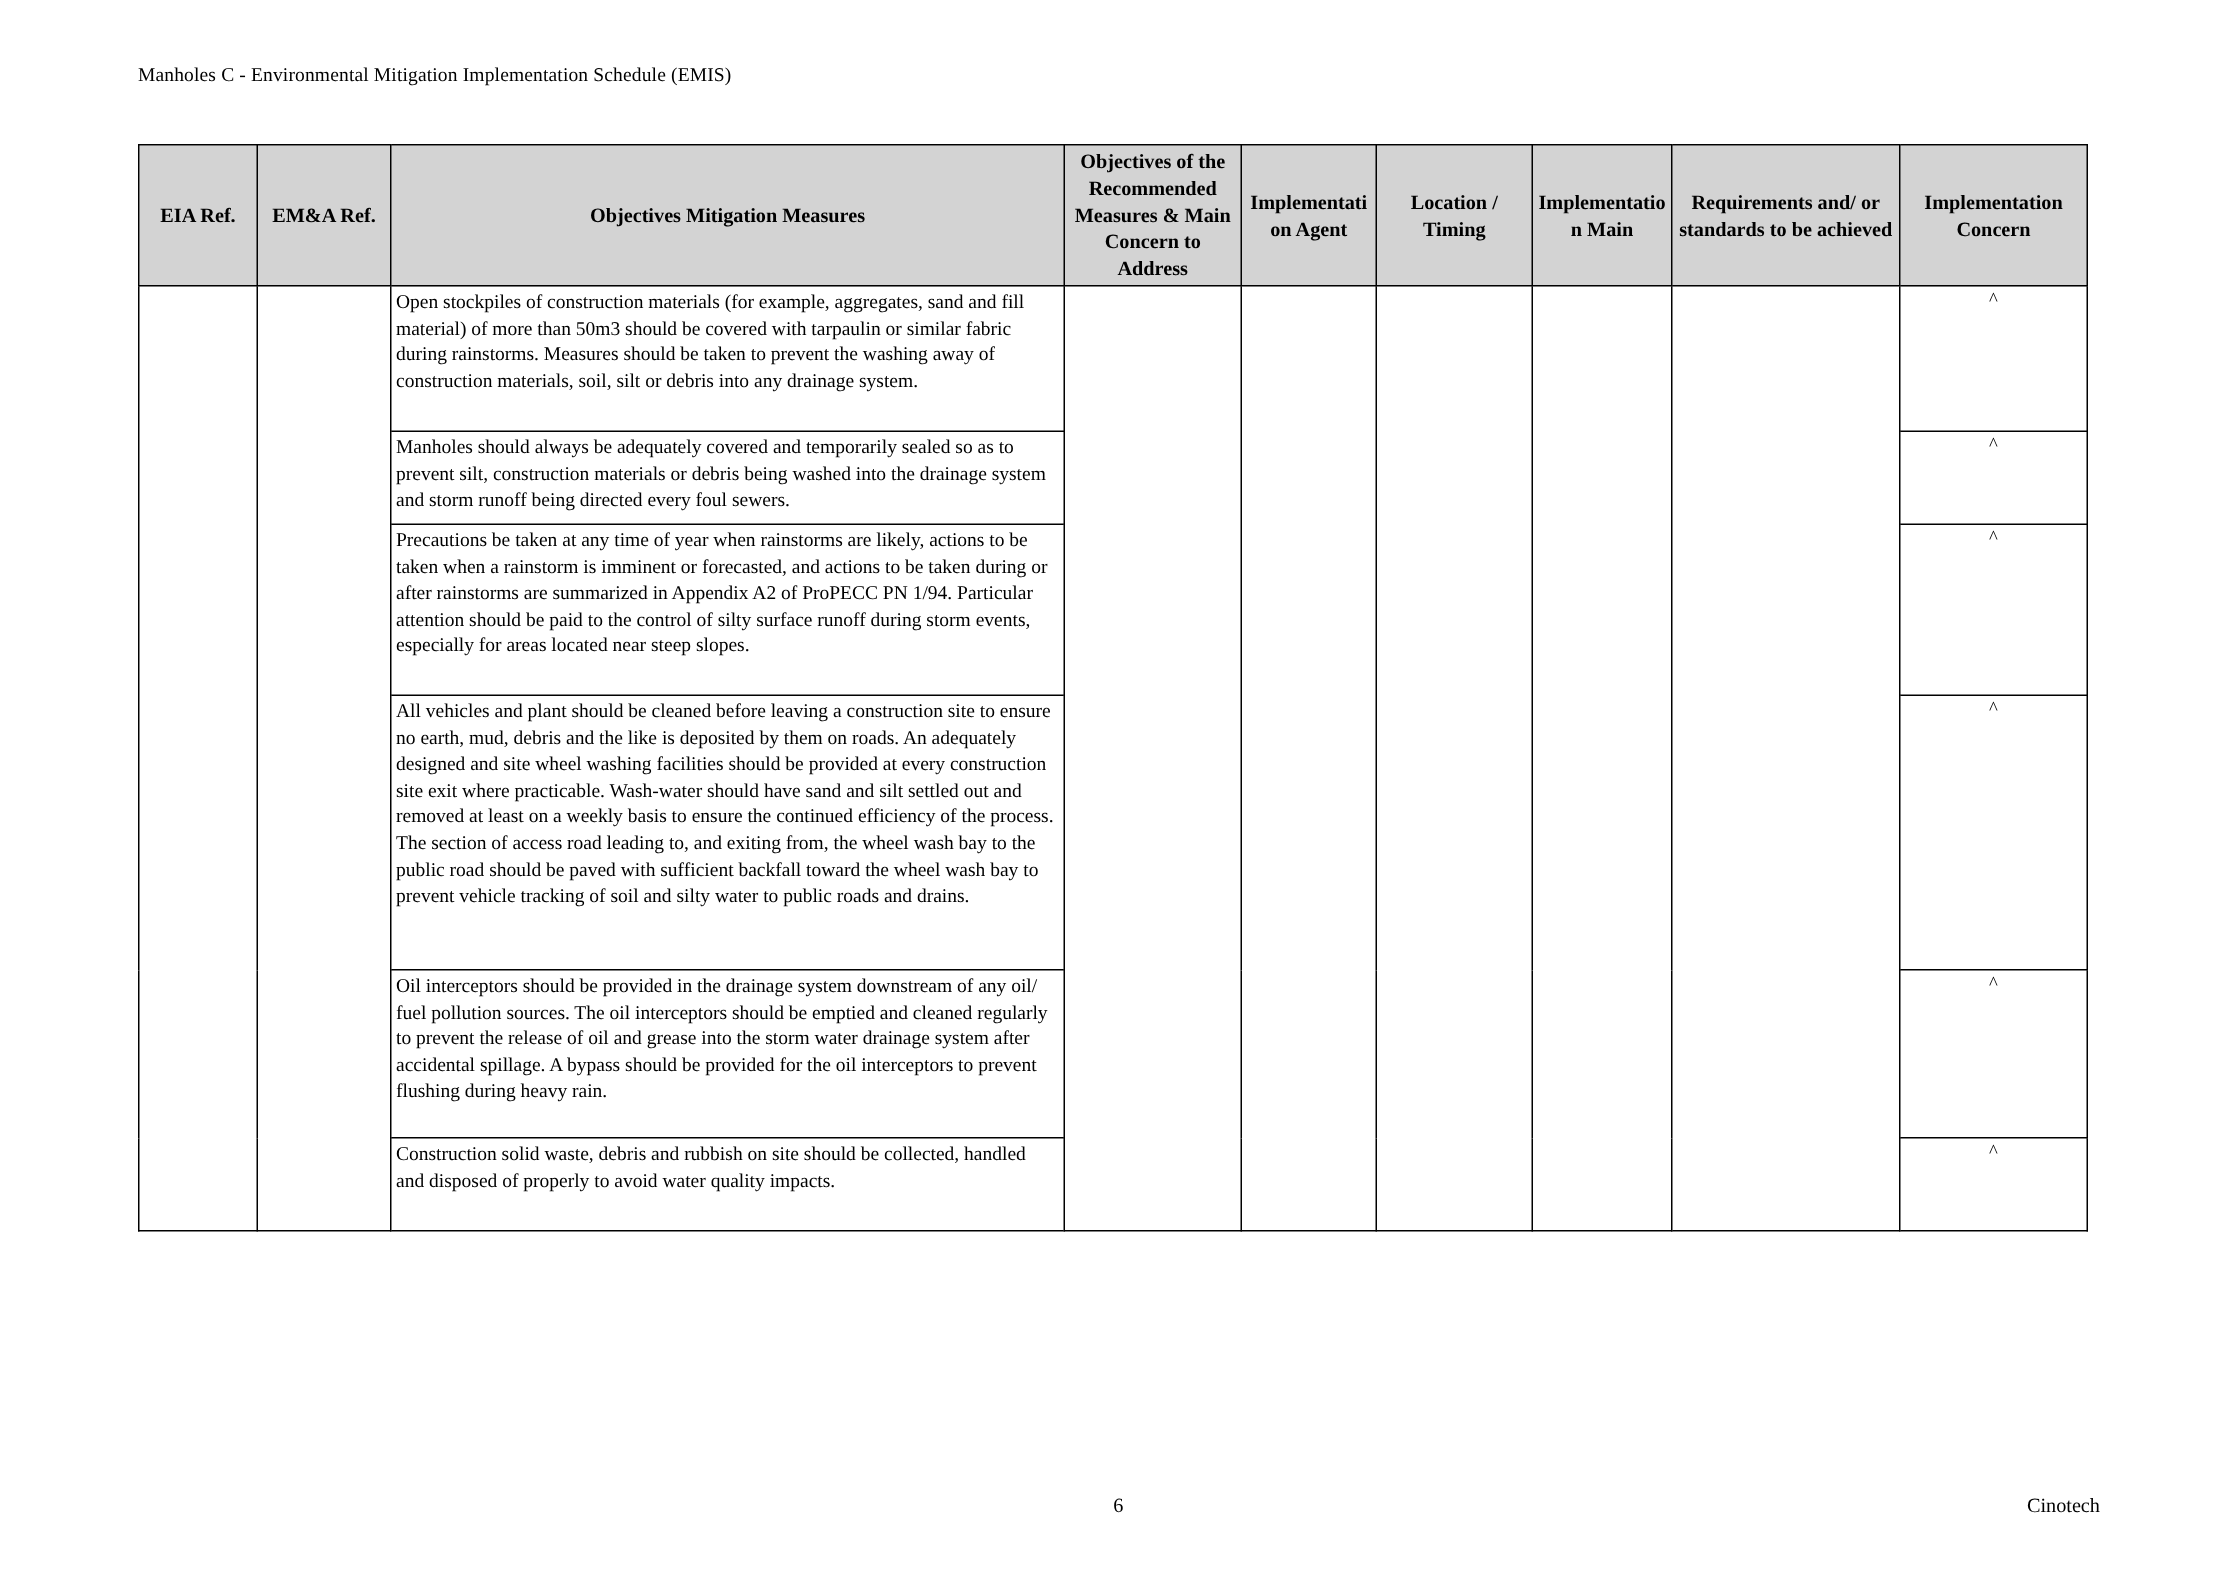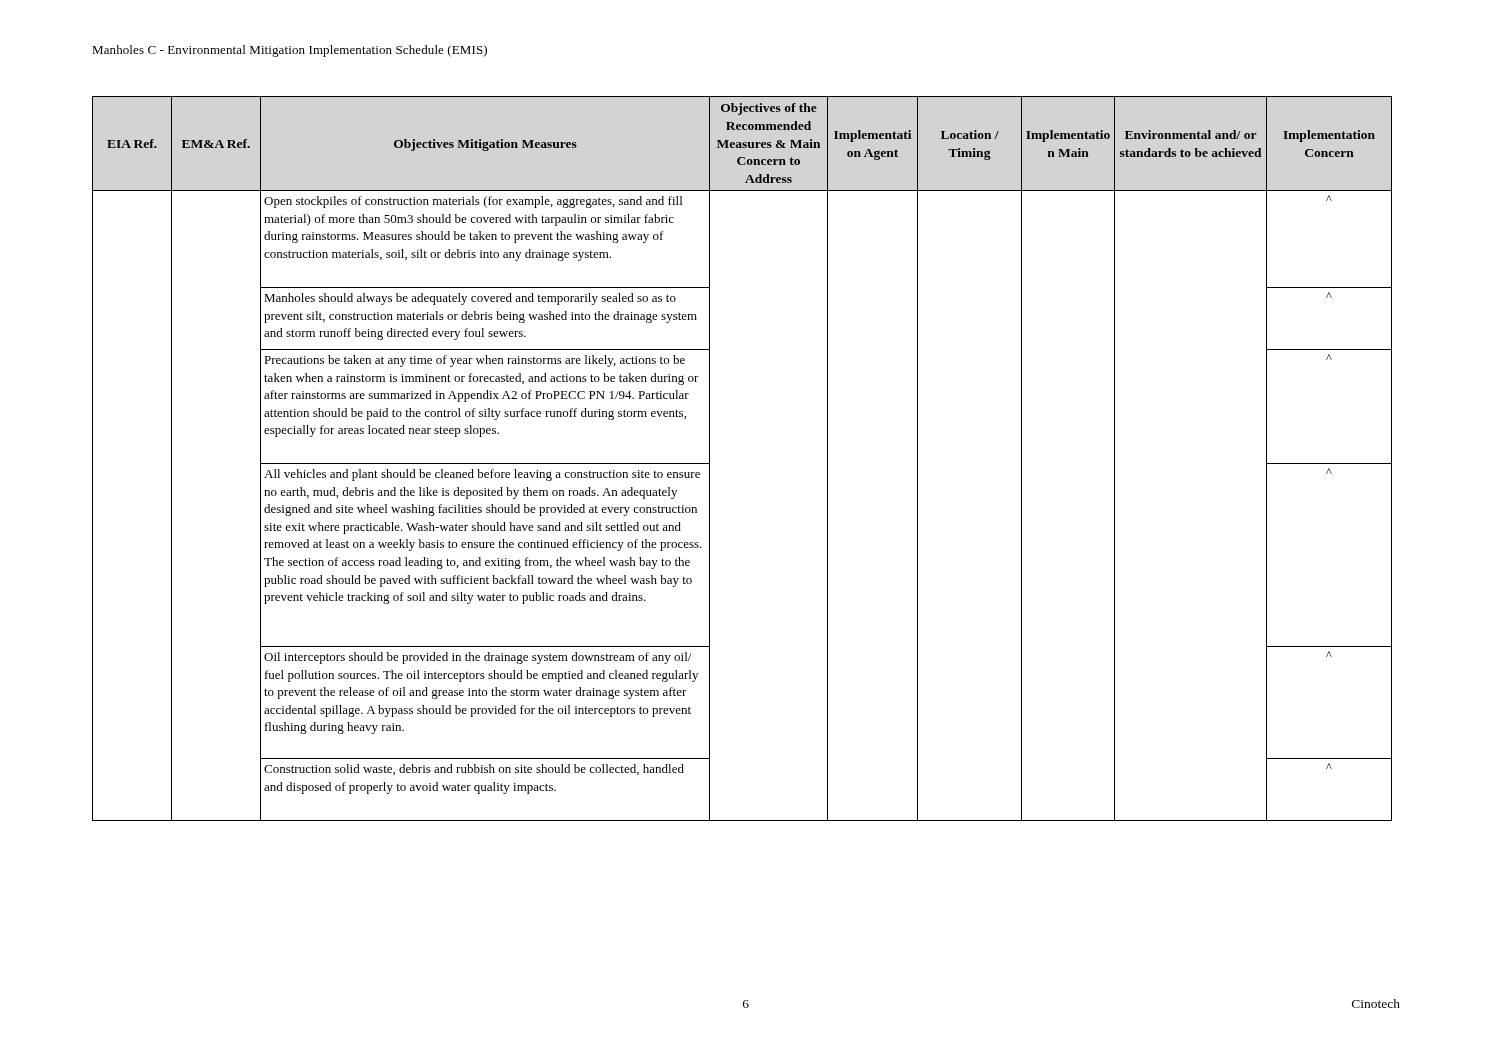--- a/index.html
+++ b/index.html
@@ -100,21 +100,21 @@
     </colgroup>
     <thead>
       <tr>
         <th>EIA Ref.</th>
         <th>EM&amp;A Ref.</th>
         <th>Objectives Mitigation Measures</th>
         <th>Objectives of the Recommended Measures &amp; Main Concern to Address</th>
         <th>Implementation Agent</th>
         <th>Location / Timing</th>
         <th>Implementation Main</th>
-        <th>Environmental and/ or standards to be achieved</th>
+        <th>Requirements and/ or standards to be achieved</th>
         <th>Implementation Concern</th>
       </tr>
     </thead>
     <tbody>
       <tr class="r0">
         <td class="span-cell" rowspan="6"></td>
         <td class="span-cell" rowspan="6"></td>
         <td class="measure">Open stockpiles of construction materials (for example, aggregates, sand and fill material) of more than 50m3 should be covered with tarpaulin or similar fabric during rainstorms.  Measures should be taken to prevent the washing away of construction materials, soil, silt or debris into any drainage system.</td>
         <td class="span-cell" rowspan="6"></td>
         <td class="span-cell" rowspan="6"></td>

